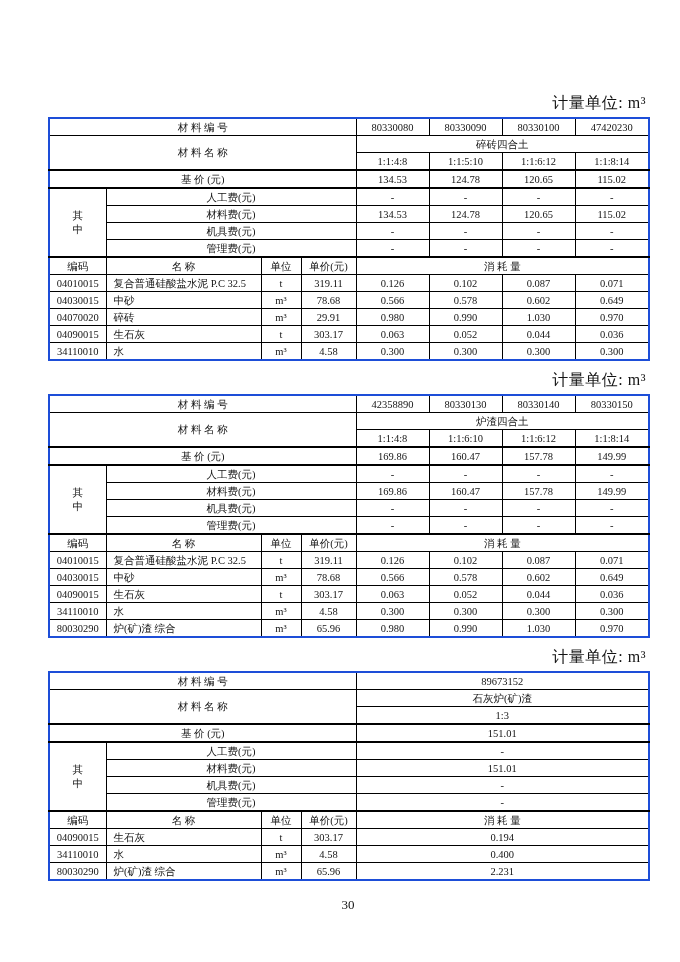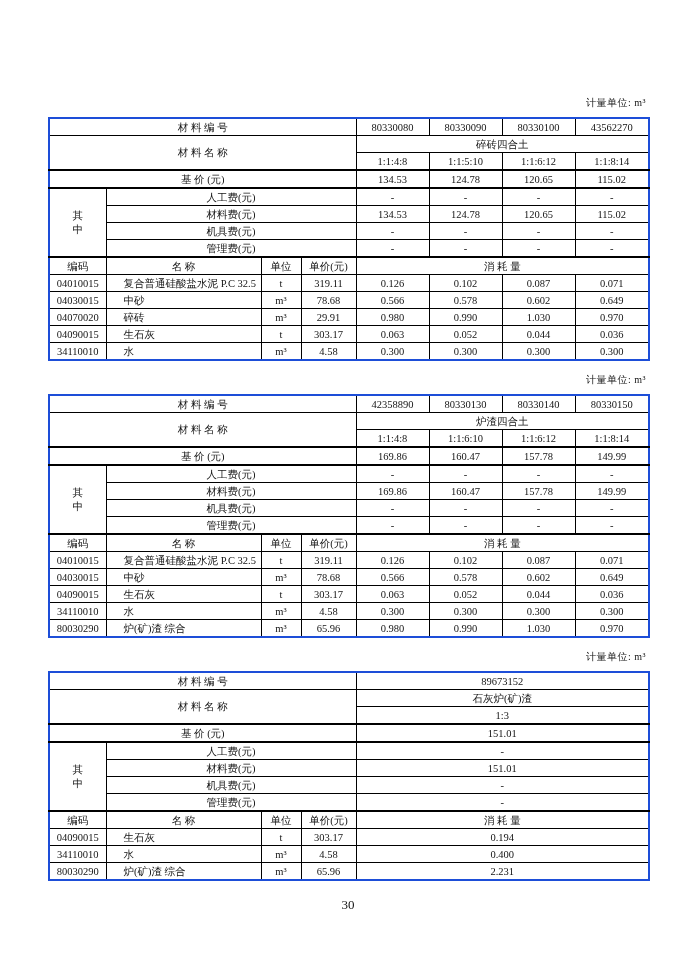--- a/index.html
+++ b/index.html
@@ -11,21 +11,21 @@
     font-family:"Liberation Serif","DejaVu Serif",serif;
     overflow:hidden;
   }
   .content{
     position:absolute;
     left:48px;top:96px;
     width:600px;
   }
   .unit-label{
     text-align:right;
-    font-size:10px;
+    font-size:16px;
     letter-spacing:0.5px;
     margin:0 2px 7px 0;
     height:14px;line-height:14px;
   }
   .unit-label.gap{margin-top:12px;}
   table.mat{
     border-collapse:collapse;
     table-layout:fixed;
     width:600px;
     border:2px solid #1d4ed8;
@@ -35,21 +35,21 @@
     text-align:center;
     vertical-align:middle;
     font-size:10.5px;
     height:16px;
     line-height:15px;
     padding:0 2px;
     overflow:hidden;
     white-space:nowrap;
   }
   table.mat tr.sep td{border-top-width:2px;}
-  table.mat td.lt{text-align:left;padding-left:17px;}
+  table.mat td.lt{text-align:left;padding-left:7px;}
   table.mat td.vert{white-space:pre-line;line-height:14px;}
   .page-number{
     text-align:center;
     font-size:13px;
     margin-top:16px;
   }
 </style>
 </head>
 <body>
 
@@ -68,21 +68,21 @@
             <col style="width: 73px;">
             <col style="width: 73px;">
             <col style="width: 74px;">
           </colgroup>
           <tbody>
             <tr>
               <td colspan="4">材 料 编 号</td>
               <td>80330080</td>
               <td>80330090</td>
               <td>80330100</td>
-              <td>43562270</td>
+              <td>47420230</td>
             </tr>
             <tr>
               <td colspan="4" rowspan="2">材 料 名 称</td>
               <td colspan="4">碎砖四合土</td>
             </tr>
             <tr>
               <td>1:1:4:8</td>
               <td>1:1:5:10</td>
               <td>1:1:6:12</td>
               <td>1:1:8:14</td>

